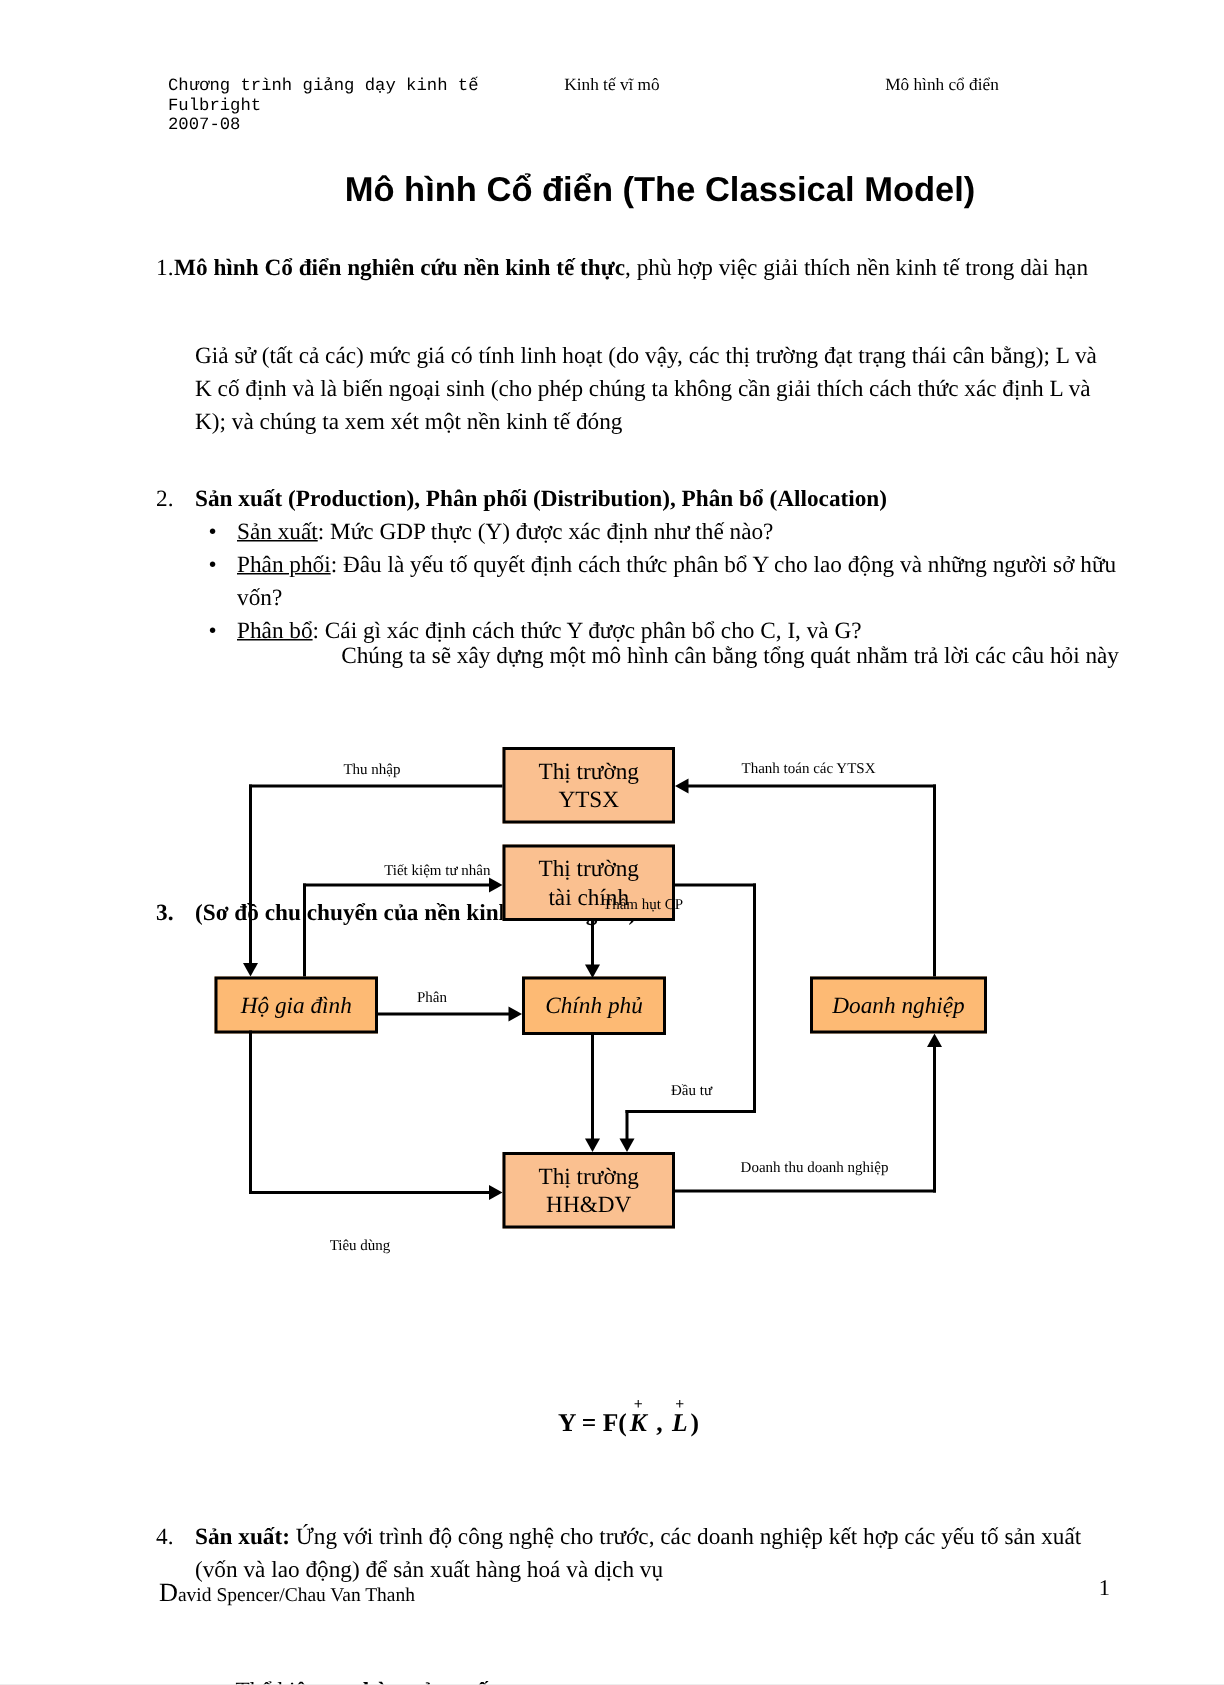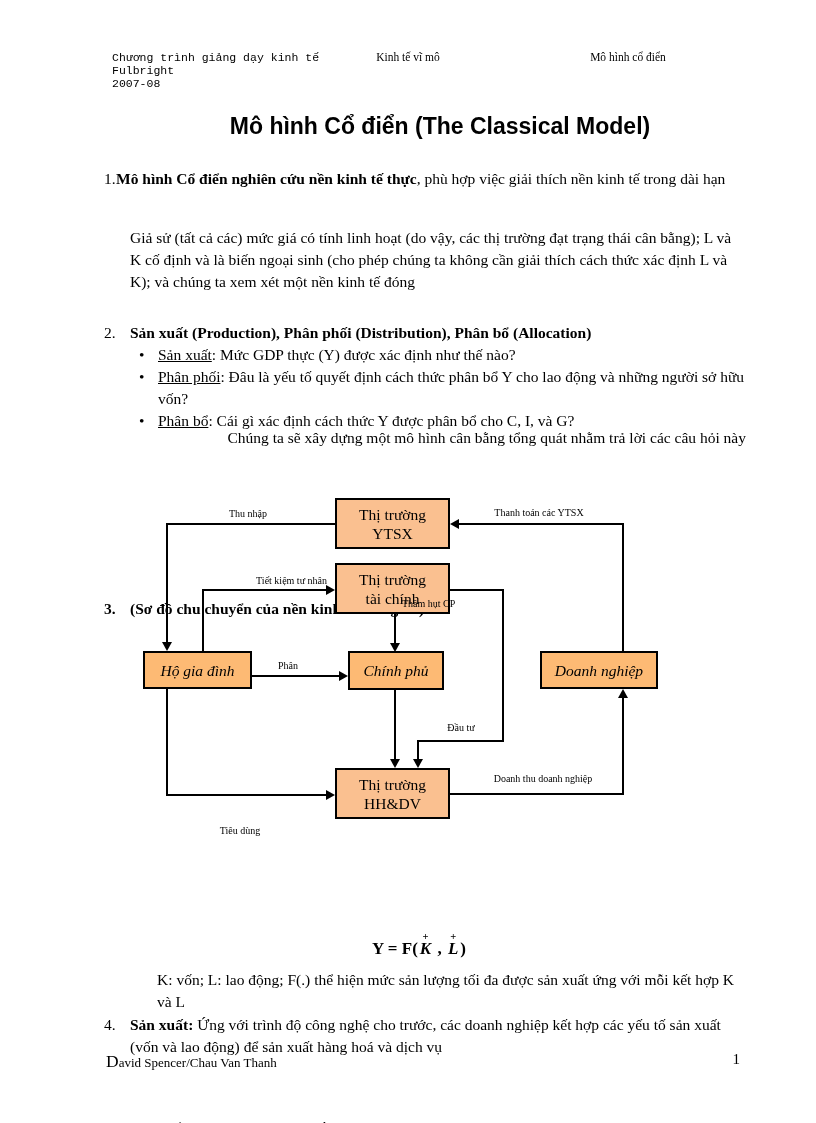--- a/index.html
+++ b/index.html
@@ -160,18 +160,17 @@
     <span class="num">a.</span>
     <div style="margin-left:20px;">
       <span>Thể hiện qua </span><span class="b">hàm sản xuất</span><span>:</span>
     </div>
   </div>
 
   <div class="abs formula" style="left:104px; top:938px; width:630px;">
     <span>Y = F(</span><span class="ovar"><span class="plus">+</span><span>K</span></span><span> , </span><span class="ovar"><span class="plus">+</span><span>L</span></span><span>)</span>
   </div>
 
-  <div class="abs" style="left:157px; top:969px; width:584px;">K: vốn; L: lao động; F(.) thể hiện mức sản lượng tối đa được sản xuất ứng với mỗi kết hợp K và L</div>
 
   <div class="abs footer-author" style="left:106px; top:1050px; width:400px;">David Spencer/Chau Van Thanh</div>
   <div class="abs" style="left:700px; top:1048px; width:40px; text-align:right; font-size:15px;">1</div>
 
 </div>
 
 </body></html>

